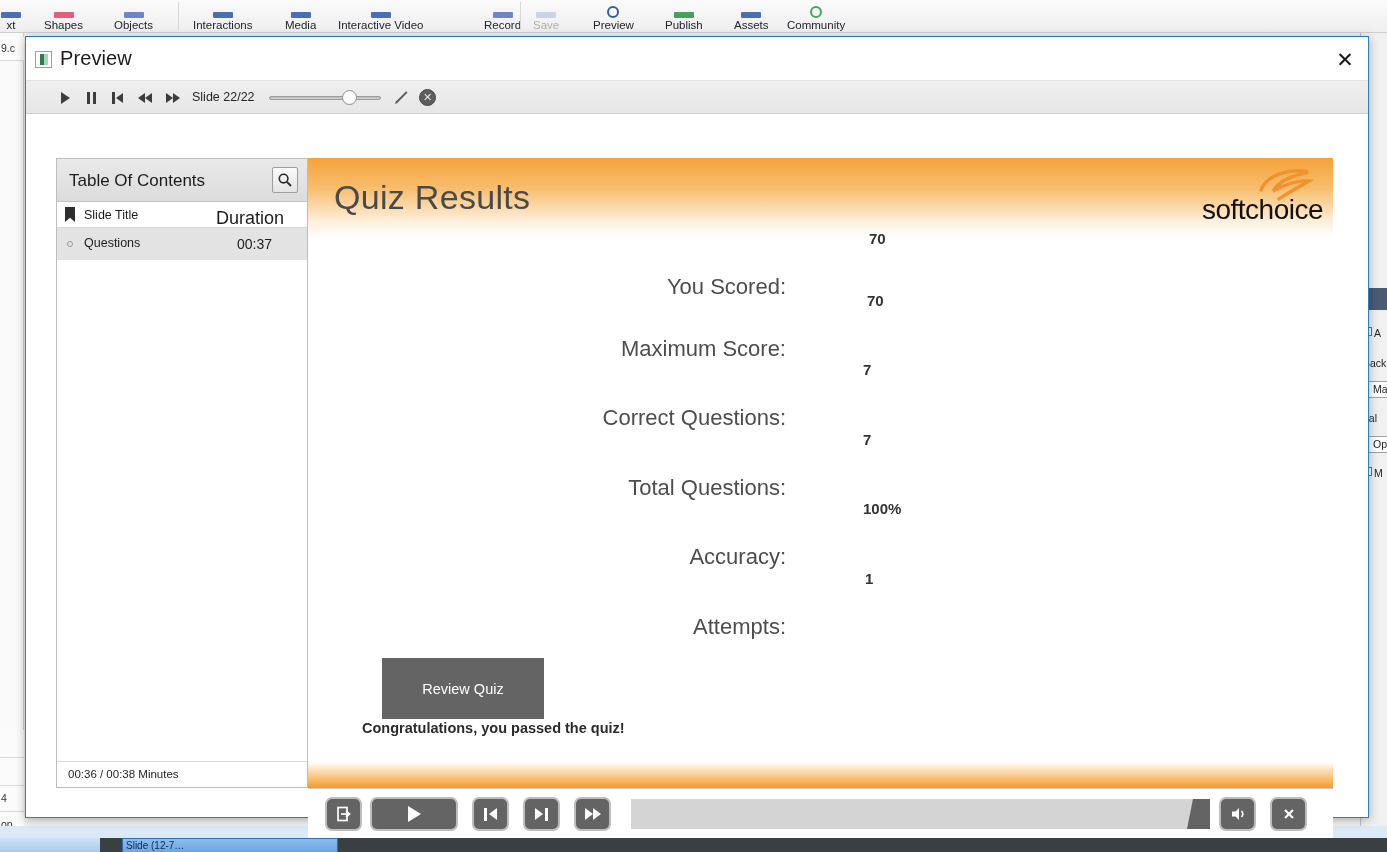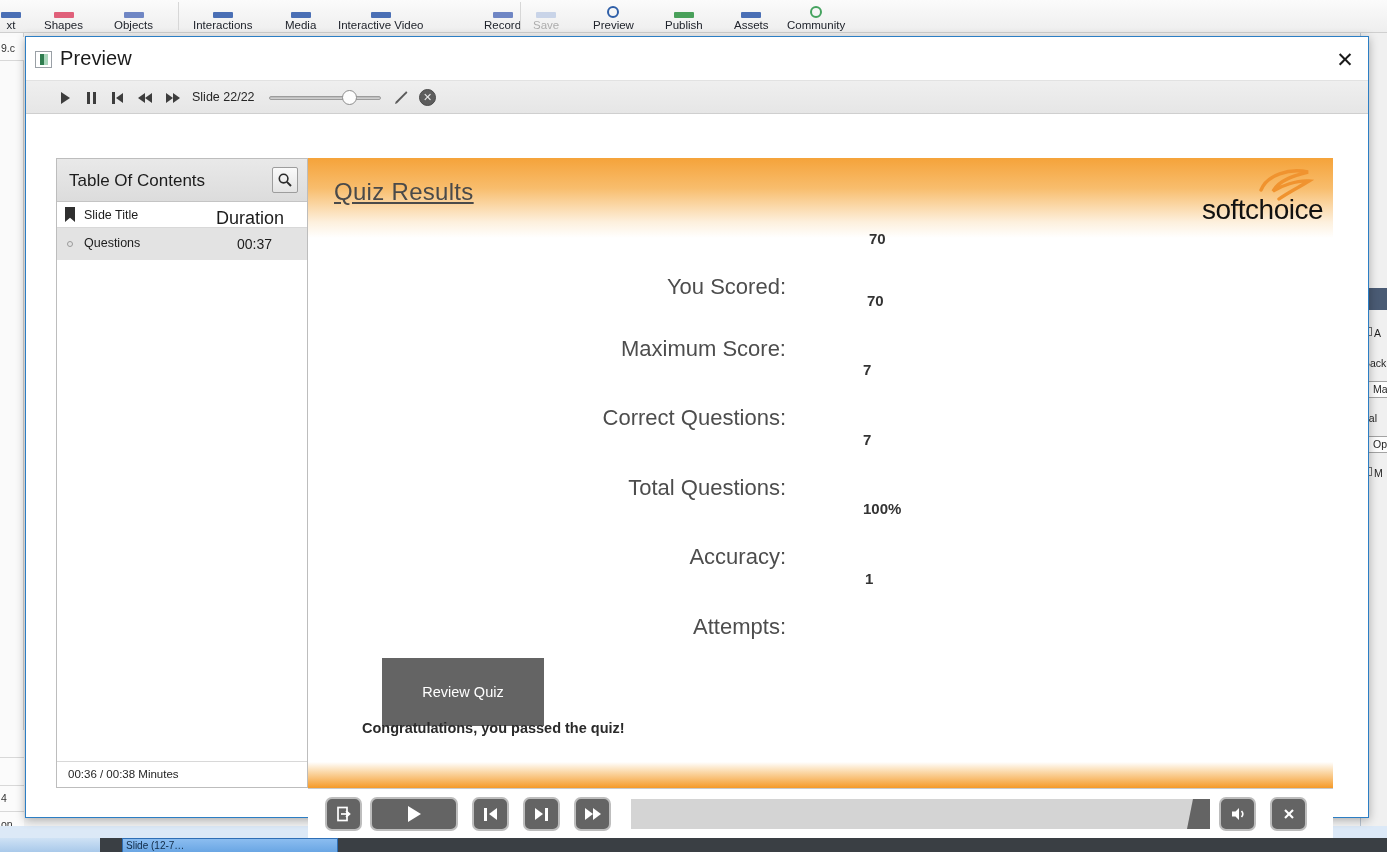--- a/index.html
+++ b/index.html
@@ -222,21 +222,21 @@
   #slide-stage {
     position: absolute; left: 282px; top: 44px; width: 1025px; height: 630px;
     background: #ffffff;
   }
   #slide-header {
     position: absolute; left: 0; top: 0; width: 1025px; height: 80px;
     background: linear-gradient(#f5a33a 0%, #f8bd6d 38%, #fdf0dd 80%, #ffffff 100%);
   }
   #slide-heading {
     position: absolute; left: 26px; top: 20px;
-    font-size: 24px; color: #4a4a4a; letter-spacing: .3px; text-decoration: underline;
+    font-size: 34px; color: #4a4a4a; letter-spacing: .3px;
   }
   #logo-block {
     position: absolute; right: 10px; top: 8px; width: 150px; height: 62px;
   }
   #logo-word {
     position: absolute; left: 0; bottom: 4px; width: 150px;
     font-size: 28px; font-weight: normal; color: #111111;
     letter-spacing: -0.5px; text-align: right; line-height: 1;
   }
   #logo-swoosh { position: absolute; right: 6px; top: 0; }
@@ -245,21 +245,21 @@
   .result-label {
     position: absolute; right: 547px; bottom: 0;
     font-size: 22px; color: #4d4d4d; white-space: nowrap;
   }
   .result-value {
     position: absolute; left: 561px; top: 0;
     font-size: 15px; font-weight: bold; color: #333333; white-space: nowrap;
   }
 
   #review-quiz-button {
-    position: absolute; left: 74px; top: 500px; width: 162px; height: 68px;
+    position: absolute; left: 74px; top: 500px; width: 162px; height: 61px;
     background: #646464; border: none; cursor: pointer;
     color: #ffffff; font-size: 14.5px; font-family: "Liberation Sans", sans-serif;
   }
   #congrats-text {
     position: absolute; left: 54px; top: 562px;
     font-size: 14.5px; font-weight: bold; color: #2b2b2b;
   }
 
   #slide-footer {
     position: absolute; left: 0; bottom: 0; width: 1025px; height: 26px;

